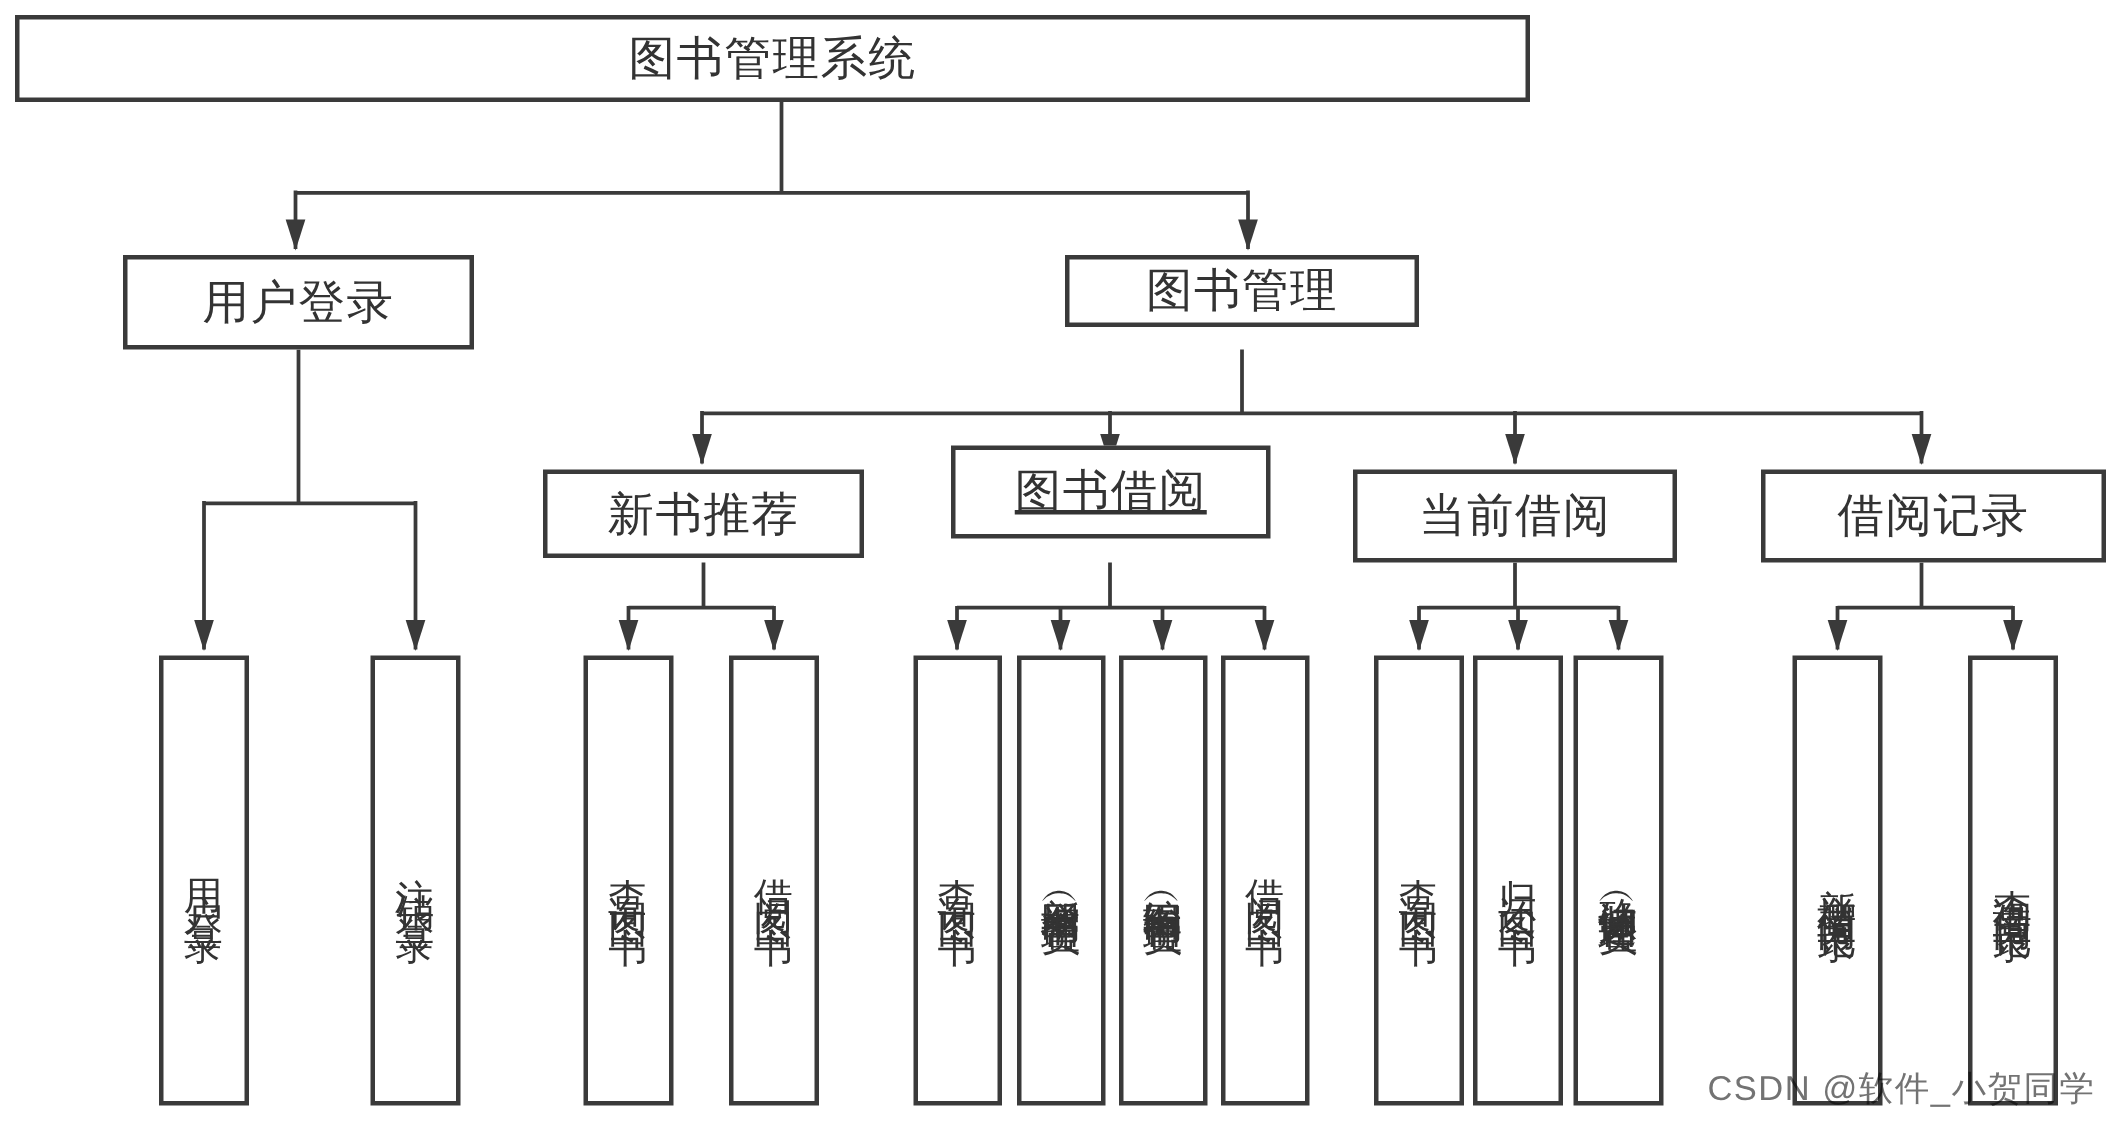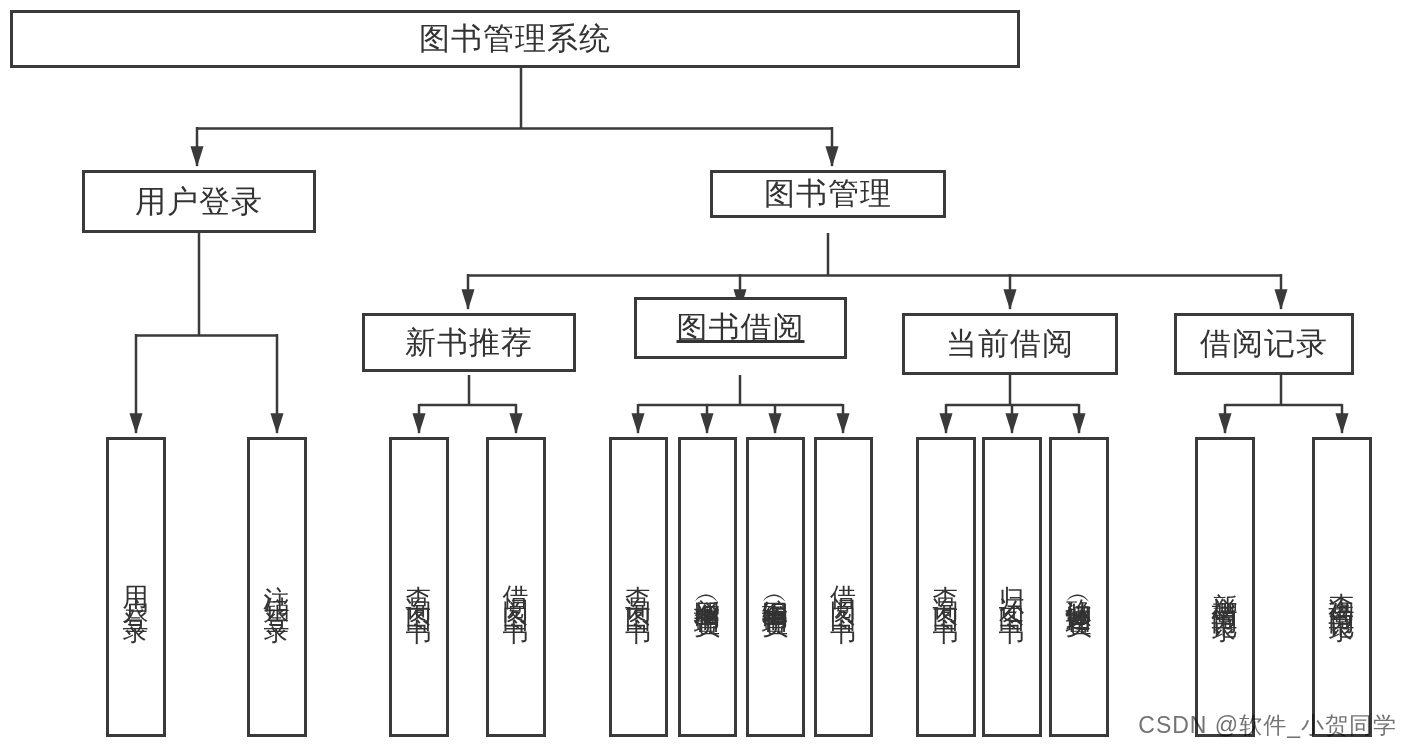--- a/index.html
+++ b/index.html
@@ -111,21 +111,21 @@
 
   <div class="hbox" style="left:362px;top:313px;width:214px;height:59px;">
     <span>新书推荐</span>
   </div>
   <div class="hbox" style="left:634px;top:297px;width:213px;height:62px;text-decoration:underline;">
     <span>图书借阅</span>
   </div>
   <div class="hbox" style="left:902px;top:313px;width:216px;height:62px;">
     <span>当前借阅</span>
   </div>
-  <div class="hbox" style="left:1174px;top:313px;width:180px;height:62px;">
+  <div class="hbox" style="left:1174px;top:313px;width:230px;height:62px;">
     <span>借阅记录</span>
   </div>
 
   <div class="vbox" style="left:106px;width:60px;">
     <span class="ls4">用户登录</span>
   </div>
   <div class="vbox" style="left:247px;width:60px;">
     <span class="ls4">注销登录</span>
   </div>
 

